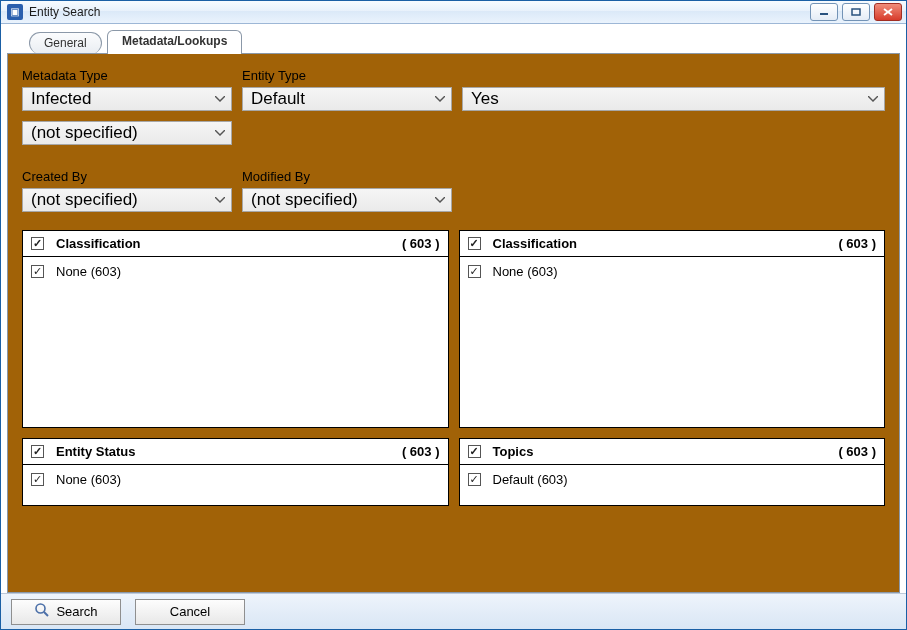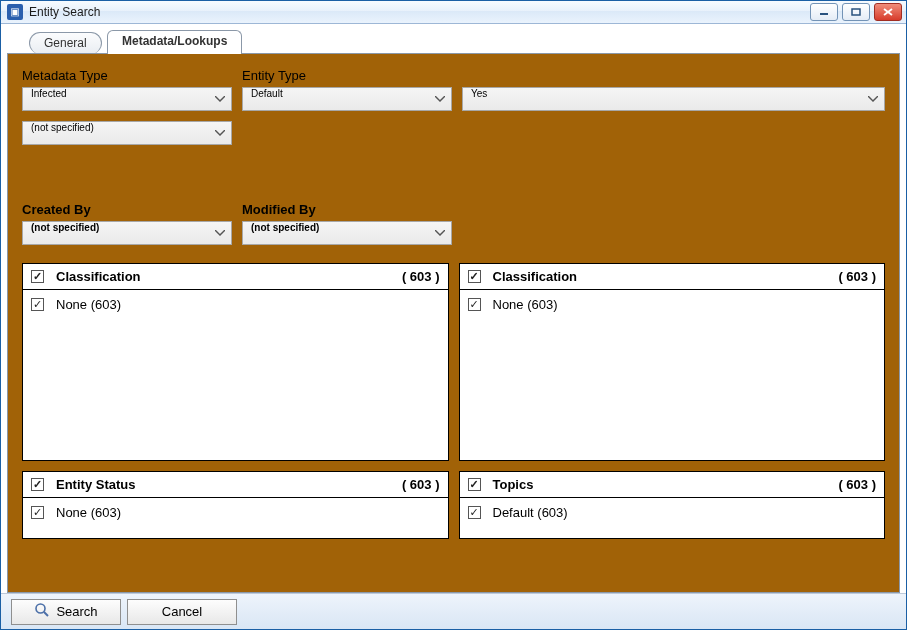--- a/index.html
+++ b/index.html
@@ -98,24 +98,24 @@
     height:540px;
     z-index:2;
     padding:14px 14px 0 14px;
   }
   .label { font-size:13px; margin-bottom:4px; }
   .combo {
     height:24px;
     border:1px solid #a7a7a7;
     background:linear-gradient(#f5f5f5,#eaeaea);
     display:flex;
-    align-items:flex-start;
+    align-items:center;
     padding:0 22px 0 8px;
     position:relative;
-    font-size:10px;
+    font-size:17px;
   }
   .combo .chev {
     position:absolute; right:6px; top:50%; transform:translateY(-50%);
     pointer-events:none;
   }
   .chev svg { display:block; }
 
   .top-grid {
     display:grid;
     grid-template-columns: 210px 210px 1fr;
@@ -125,26 +125,25 @@
   .top-grid .cell { display:flex; flex-direction:column; }
 
   .row2 {
     margin-top:10px;
     display:grid;
     grid-template-columns: 210px;
     row-gap:4px;
   }
 
   .mid-grid {
-    margin-top:57px;
+    margin-top:24px;
     display:grid;
     grid-template-columns: 210px 210px;
     column-gap:10px;
     row-gap:4px;
-    font-weight:bold;
   }
 
   
   .groups {
     margin-top:18px;
     display:grid;
     grid-template-columns: 1fr 1fr;
     grid-template-rows: 198px 68px;
     gap:10px;
   }
@@ -182,21 +181,21 @@
   .chkbox::after { content:"✓"; color:#222; font-size:11px; }
 
   
   .footerbar {
     height:42px;
     background:linear-gradient(#eef4fb,#d9e6f5);
     border-top:1px solid #bcc9d9;
     display:flex;
     align-items:center;
     padding:4px 10px;
-    gap:6px;
+    gap:14px;
   }
   .btn {
     width:110px;
     height:26px;
     border:1px solid #8f8f8f;
     background:linear-gradient(#fdfdfd,#e8e8e8);
     display:flex;
     align-items:center;
     justify-content:center;
     gap:6px;

